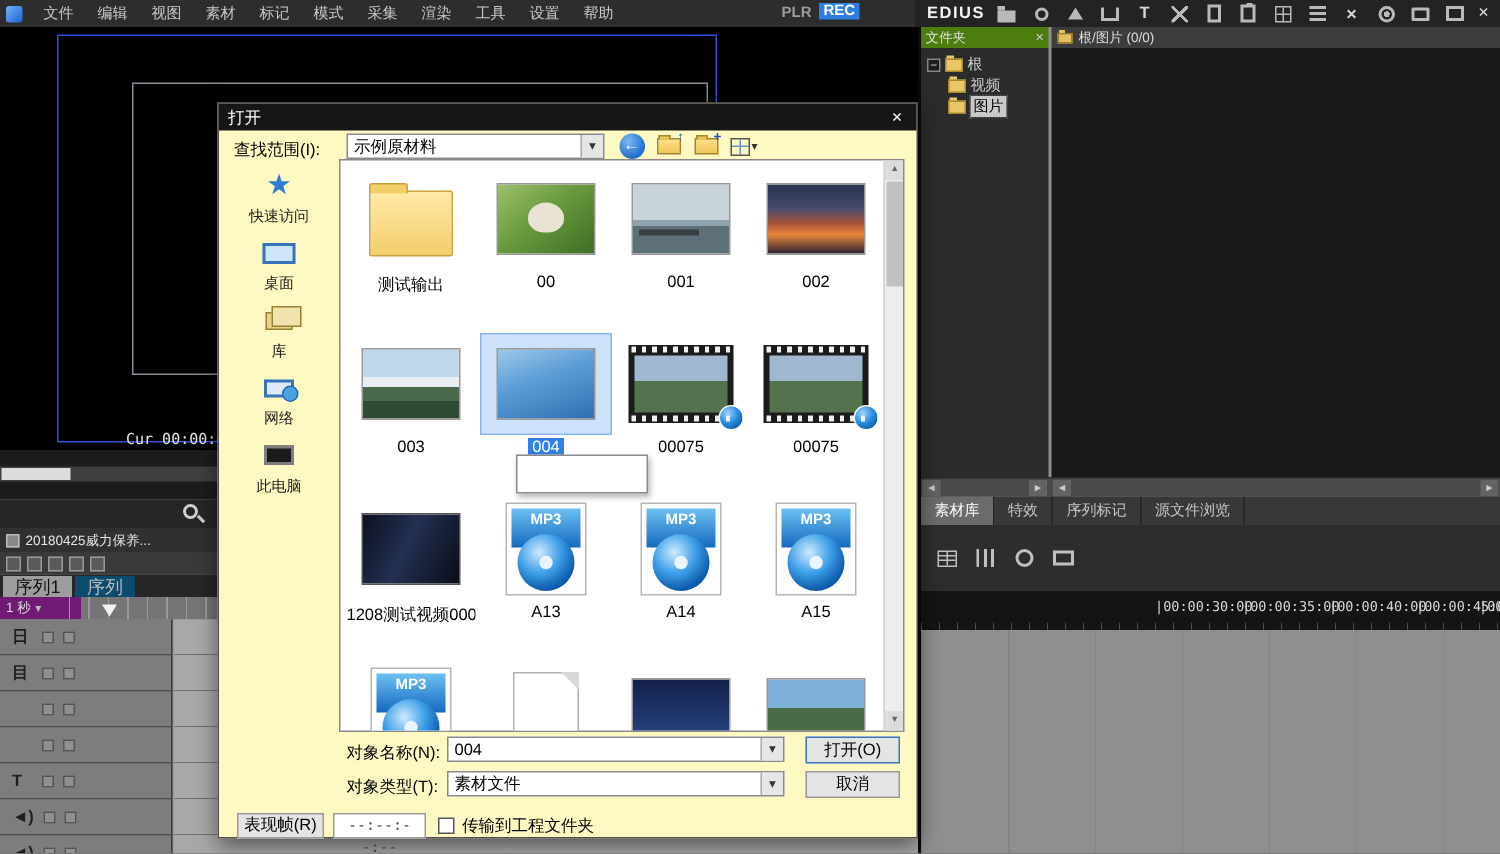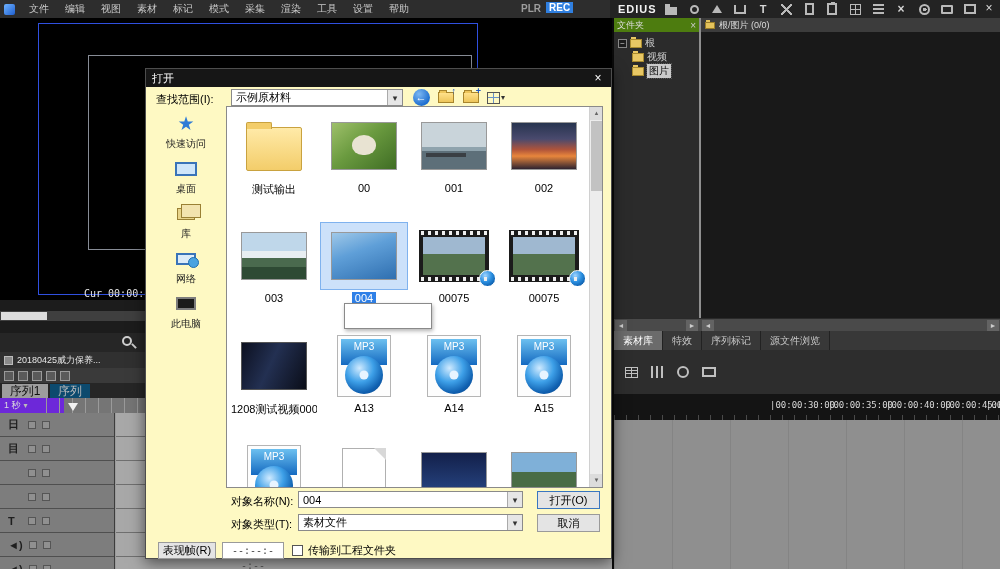--- a/index.html
+++ b/index.html
@@ -80,21 +80,21 @@
   .mag{position:absolute;left:122px;top:3px;width:10px;height:10px;border:2px solid #cfcfcf;border-radius:50%;}
   .mag::after{content:"";position:absolute;left:7px;top:7px;width:6px;height:2px;background:#cfcfcf;transform:rotate(45deg);}
   .bl-clip{position:absolute;left:0;top:352px;width:612px;height:16px;background:#303030;color:#e6e6e6;font-size:9px;display:flex;align-items:center;gap:4px;padding-left:4px;}
   .clip-ico{width:9px;height:9px;background:#8a8a8a;border:1px solid #bbb;}
   .bl-tools{position:absolute;left:0;top:368px;width:612px;height:15px;background:#3a3a3a;display:flex;gap:4px;align-items:center;padding-left:4px;}
   .mini{width:10px;height:10px;border:1px solid #9a9a9a;background:#5a5a5a;}
   .bl-seqtabs{position:absolute;left:0;top:383px;width:612px;height:15px;background:#262626;}
   .seqtab{position:absolute;left:2px;top:1px;width:46px;height:14px;background:#9d9d9d;color:#111;font-size:12px;text-align:center;line-height:14px;}
   .seqtab2{left:50px;width:40px;background:#0c4a6e;color:#bbb;}
   .bl-scale{position:absolute;left:0;top:398px;width:612px;height:15px;background:#757575;}
-  .scalebox{position:absolute;left:0;top:0;width:64px;height:15px;background:#6d28d9;color:#ddd;font-size:9px;line-height:15px;padding-left:4px;display:flex;gap:3px;align-items:center;}
+  .scalebox{position:absolute;left:0;top:0;width:54px;height:15px;background:#701a75;color:#ddd;font-size:9px;line-height:15px;padding-left:4px;display:flex;gap:3px;align-items:center;}
   .varr{font-size:8px;color:#bbb;}
   .scaleruler{position:absolute;left:46px;top:0;right:0;bottom:0;background:repeating-linear-gradient(90deg,#9a9a9a 0 1px,transparent 1px 13px);}
   .playhead{position:absolute;left:68px;top:5px;width:0;height:0;border-left:5px solid transparent;border-right:5px solid transparent;border-top:8px solid #f2f2f2;z-index:2;}
   .bl-tracks{position:absolute;left:0;top:413px;width:612px;height:156px;background:#9b9b9b;}
   .trackhdr{position:absolute;left:0;top:0;width:115px;height:156px;background:#6e6e6e;border-right:1px solid #3d3d3d;overflow:hidden;}
   .trow{height:24px;border-bottom:1px solid #4f4f4f;display:flex;align-items:center;gap:6px;padding-left:8px;background:#7d7d7d;color:#1f1f1f;font-size:11px;}
   .tglyph{min-width:14px;font-weight:bold;}
   .dot{width:8px;height:8px;border:1px solid #555;background:#909090;}
   .lanes{position:absolute;left:116px;top:0;right:0;height:156px;background:repeating-linear-gradient(#a8a8a8 0 23px,#6f6f6f 23px 24px);}
 
@@ -151,21 +151,21 @@
   .p-vdark{background:linear-gradient(115deg,#0c1020 0%,#233052 45%,#0a0d18 100%);border-color:#555;}
   .p-vblue{background:linear-gradient(#13204a,#2a4a8a);}
   .p-vscene{background:linear-gradient(#7fb0d8 0 42%,#496c46 42% 100%);}
   .t-film{width:70px;height:52px;background:#1b1b1b;padding:7px 4px;}
   .film-frame{width:100%;height:100%;background:linear-gradient(#9fb8d0 0 45%,#53724d 45% 100%);}
   .t-film::before,.t-film::after{content:"";position:absolute;left:2px;right:2px;height:4px;background:repeating-linear-gradient(90deg,#efefef 0 3px,transparent 3px 7px);}
   .t-film::before{top:1px;}
   .t-film::after{bottom:1px;}
   .badge{position:absolute;right:-7px;bottom:-5px;width:17px;height:17px;border-radius:50%;background:radial-gradient(circle at 35% 30%,#9fd4ff,#2b8fe0 45%,#0b5cab 80%);border:1px solid #fff;}
   .t-mp3{width:54px;height:62px;background:#fdfdfd;border:1px solid #b5b5b5;}
-  .mp3-band{position:absolute;top:3px;left:3px;right:3px;height:26px;background:linear-gradient(#6cc0f0,#1469c0);color:#fff;font-size:10px;font-weight:normal;text-align:center;line-height:15px;}
+  .mp3-band{position:absolute;top:3px;left:3px;right:3px;height:26px;background:linear-gradient(#6cc0f0,#1469c0);color:#fff;font-size:10px;font-weight:bold;text-align:center;line-height:15px;}
   .mp3-disc{position:absolute;left:50%;bottom:2px;transform:translateX(-50%);width:38px;height:38px;border-radius:50%;background:radial-gradient(circle at 38% 32%,#cfeaff,#3ea0e8 40%,#1060b0 70%,#063e7e);}
   .mp3-disc::after{content:"";position:absolute;left:50%;top:50%;width:9px;height:9px;transform:translate(-50%,-50%);border-radius:50%;background:#e8f4ff;}
   .t-blank{width:44px;height:56px;background:#fff;border:1px solid #b0b0b0;}
   .t-blank::before{content:"";position:absolute;top:-1px;right:-1px;width:0;height:0;border-style:solid;border-width:0 12px 12px 0;border-color:transparent #d8d8d8 transparent transparent;}
 
   .tooltip{position:absolute;left:198px;top:234px;width:88px;height:26px;background:#fff;border:1px solid #8a8a8a;box-shadow:1px 2px 4px rgba(0,0,0,0.3);z-index:3;}
   .fld-label{position:absolute;font-size:11px;color:#000;}
   .l-name{left:85px;top:425px;}
   .l-type{left:85px;top:448px;}
   .fld-input{position:absolute;background:#fff;border:1px solid #8a8a8a;height:17px;font-size:11px;display:flex;align-items:center;padding-left:4px;}

